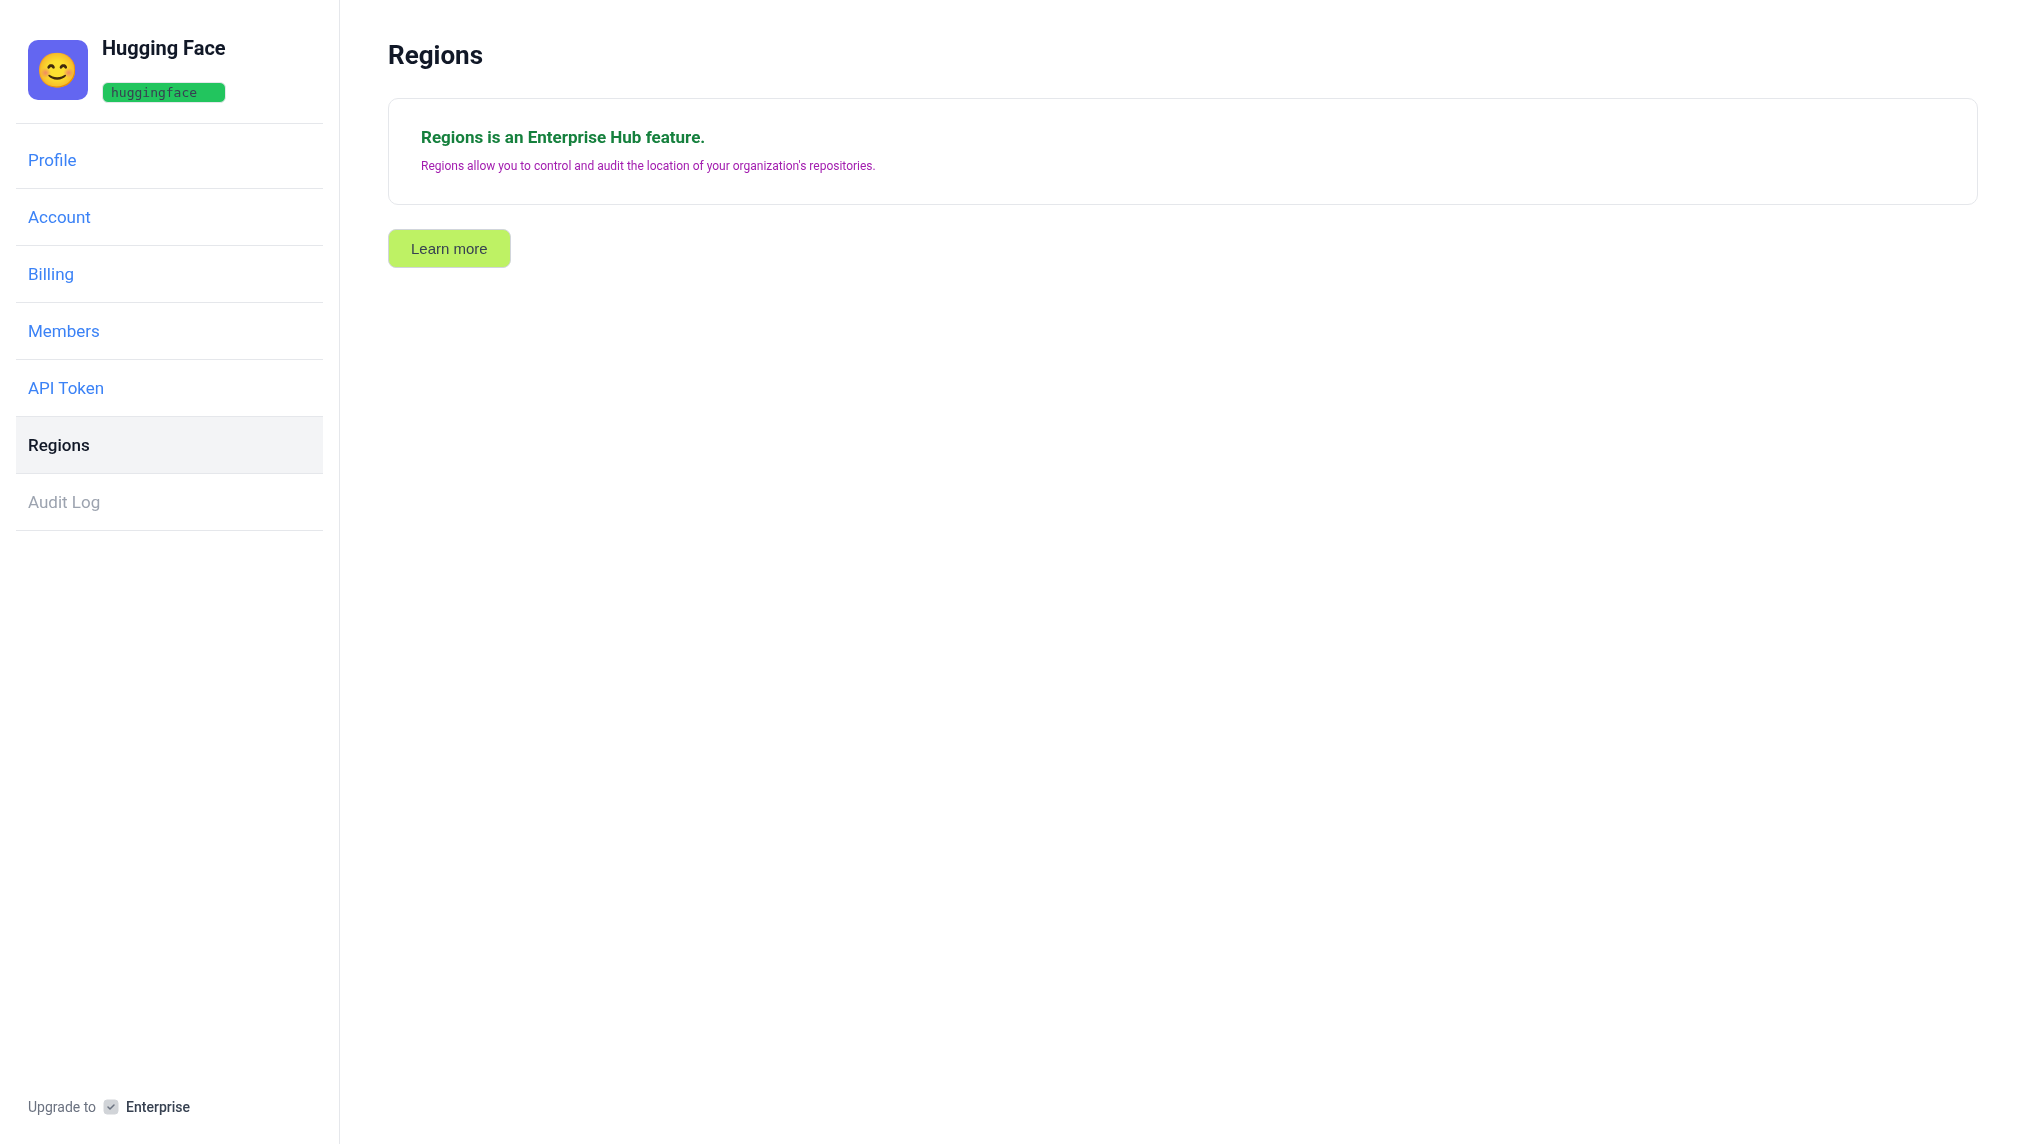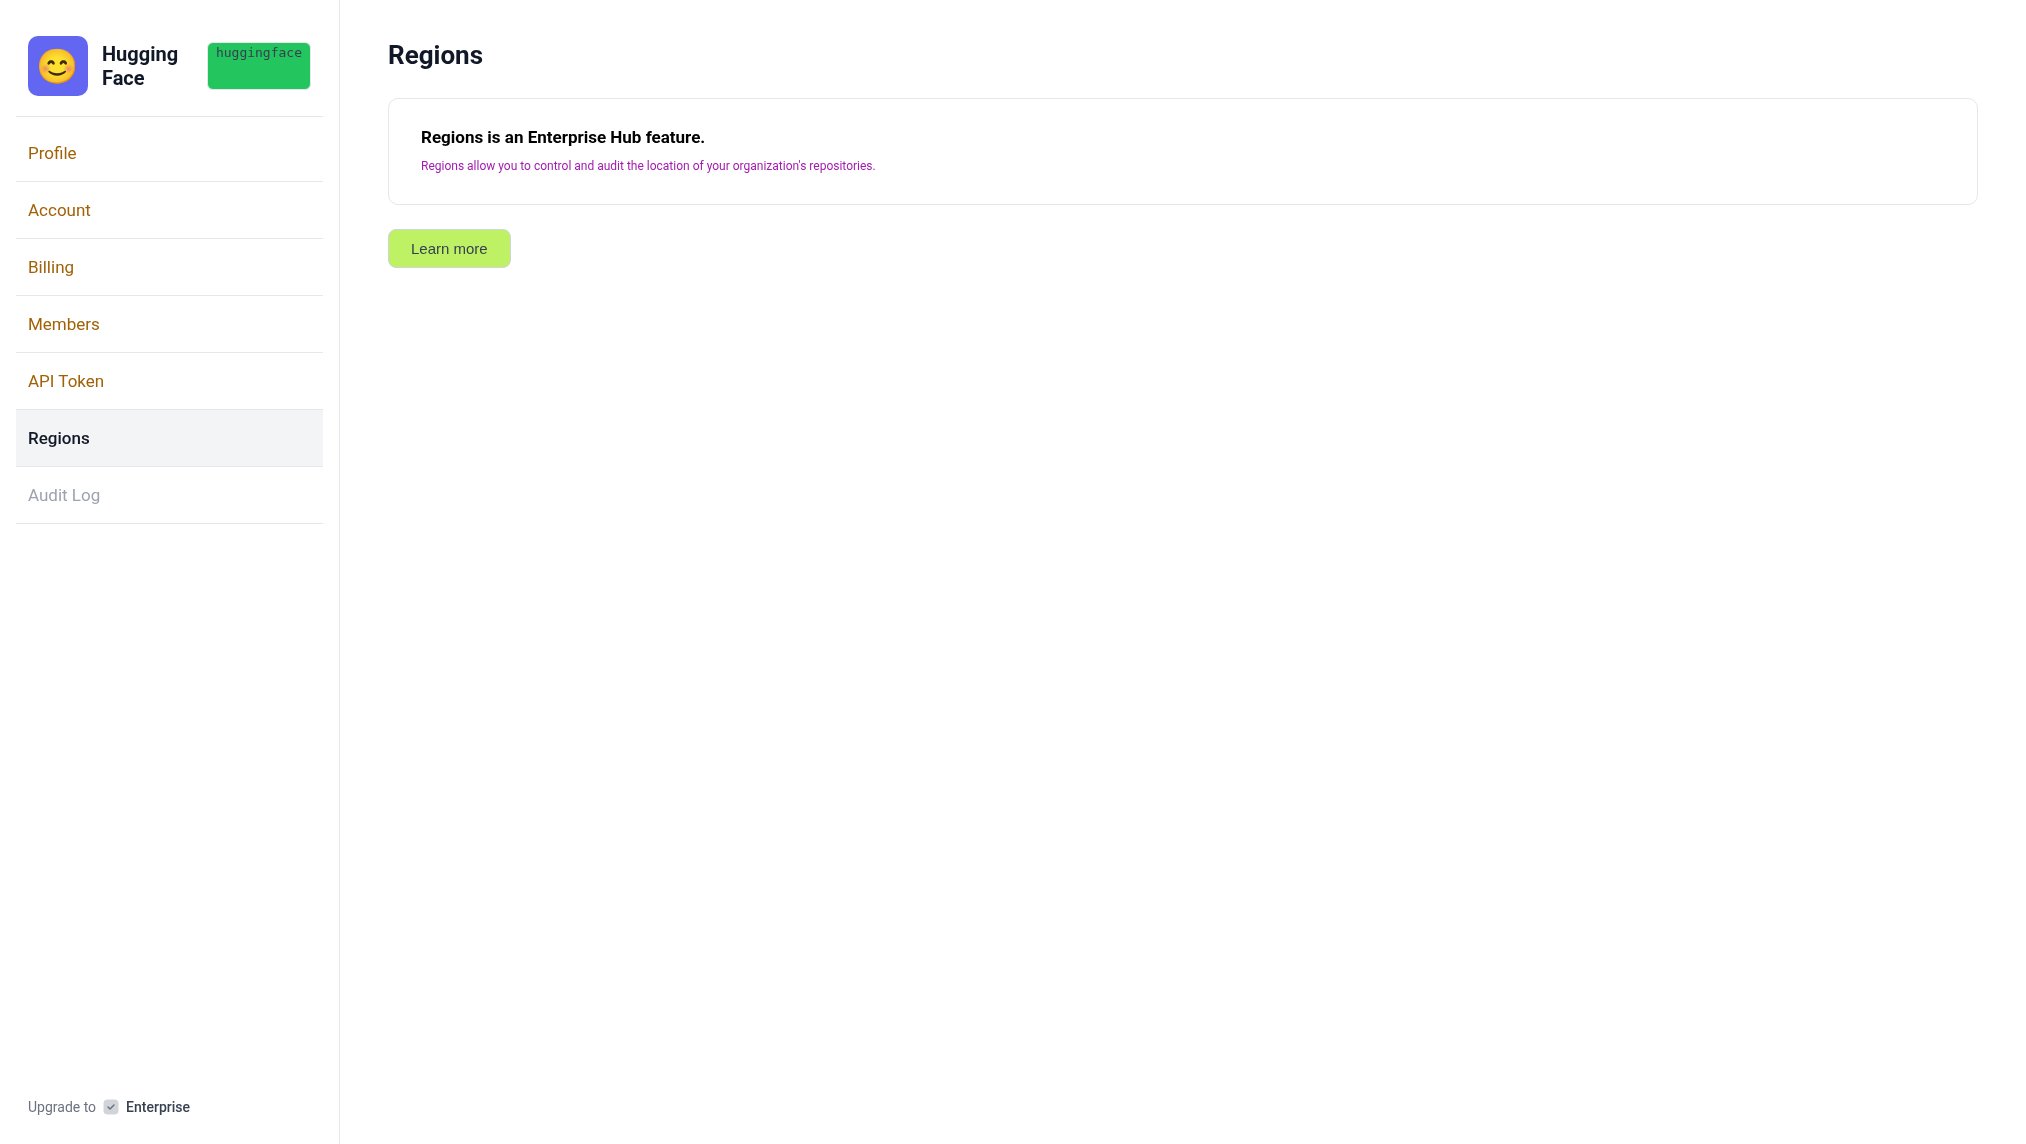--- a/index.html
+++ b/index.html
@@ -42,21 +42,21 @@
       background: #6366f1;
       display: flex;
       align-items: center;
       justify-content: center;
       font-size: 34px;
       flex-shrink: 0;
     }
 
     .org-info {
       display: flex;
-      flex-direction: row;
+      flex-direction: column;
       gap: 22px;
     }
 
     .org-name {
       font-size: 20px;
       font-weight: 700;
       color: #111827;
     }
 
     .org-username-badge {
@@ -72,21 +72,21 @@
 
     .nav-list {
       list-style: none;
       display: flex;
       flex-direction: column;
     }
 
     .nav-item {
       padding: 18px 12px;
       font-size: 17px;
-      color: #a16207;
+      color: #3b82f6;
       cursor: pointer;
       border-bottom: 1px solid #e5e7eb;
       transition: background 0.15s;
     }
 
     .nav-item.active {
       background: #f3f4f6;
       font-weight: 500;
       color: #111827;
     }
@@ -136,21 +136,21 @@
       border: 1px solid #e5e7eb;
       border-radius: 10px;
       padding: 28px 32px;
       margin-bottom: 24px;
       background: #ffffff;
     }
 
     .feature-card-title {
       font-size: 17px;
       font-weight: 700;
-      color: #000000;
+      color: #15803d;
       margin-bottom: 10px;
     }
 
     .feature-card-desc {
       font-size: 12px;
       color: #a21caf;
       line-height: 1.6;
     }
 
     .learn-more-btn {

